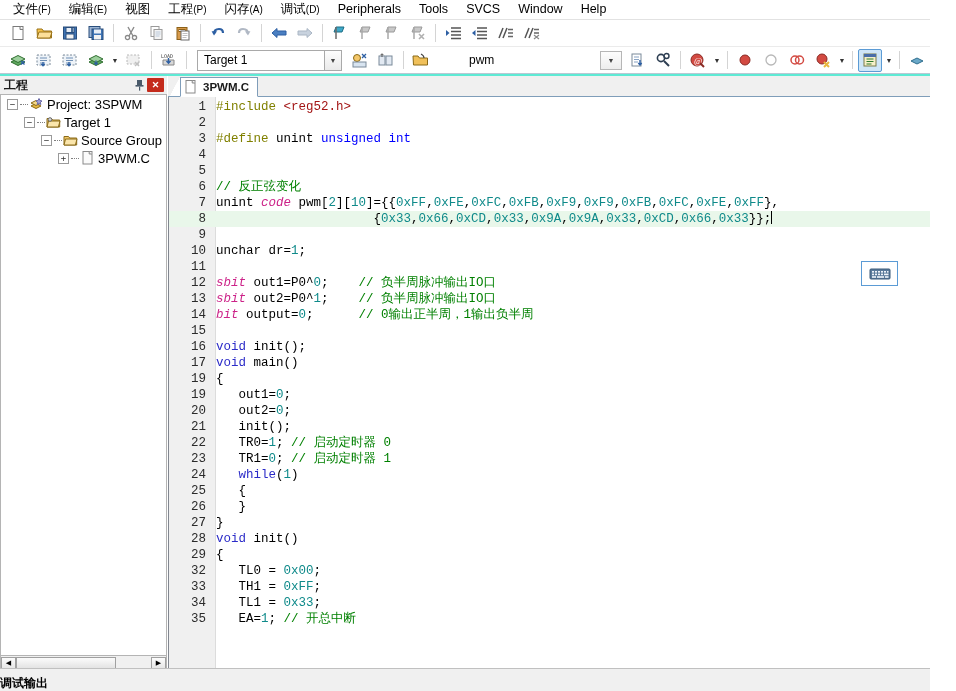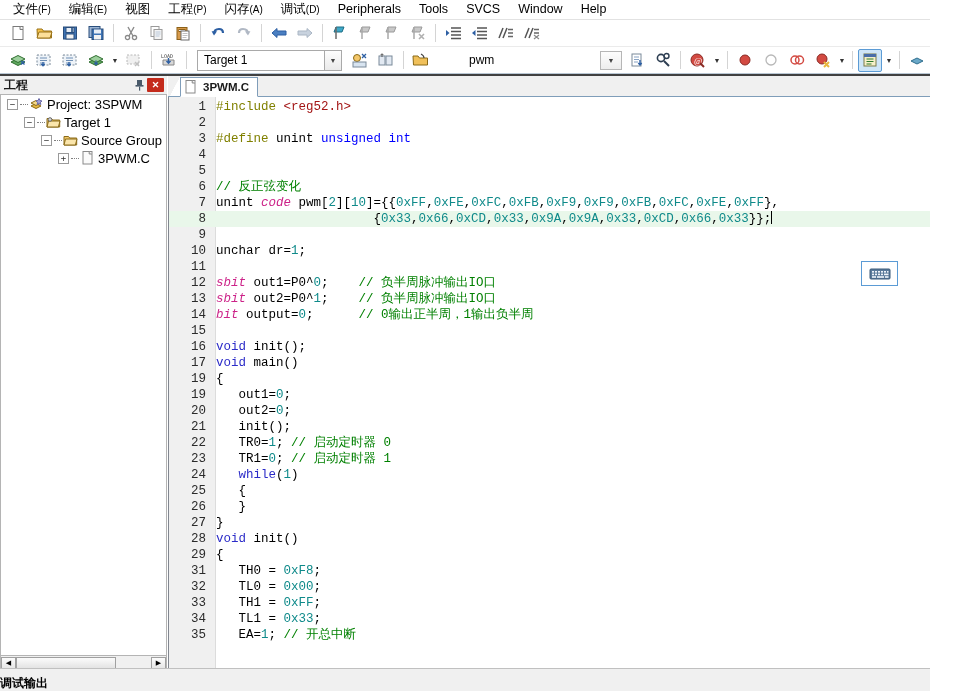--- a/index.html
+++ b/index.html
@@ -5,21 +5,21 @@
   * { box-sizing: border-box; }
   html, body {
     margin: 0; padding: 0;
     width: 956px; height: 691px;
     overflow: hidden;
     background: #ffffff;
     font-family: "Liberation Sans", sans-serif;
     font-size: 12px;
     color: #000;
   }
-  #app { width: 930px; height: 691px; position: relative; background: #404040; }
+  #app { width: 930px; height: 691px; position: relative; background: #5eead4; }
 
   
   .menubar {
     height: 20px; background: #ffffff;
     display: flex; align-items: center;
     padding-left: 4px;
     border-bottom: 1px solid #e2e2e2;
   }
   .menu-item {
     padding: 2px 9px 3px 9px;
@@ -642,21 +642,20 @@
             <div class="cline"><span class="lno">20</span><span class="ctext">   out2=<span class="num">0</span>;</span></div>
             <div class="cline"><span class="lno">21</span><span class="ctext">   init();</span></div>
             <div class="cline"><span class="lno">22</span><span class="ctext">   TR0=<span class="num">1</span>; <span class="cmt">// 启动定时器 0</span></span></div>
             <div class="cline"><span class="lno">23</span><span class="ctext">   TR1=<span class="num">0</span>; <span class="cmt">// 启动定时器 1</span></span></div>
             <div class="cline"><span class="lno">24</span><span class="ctext">   <span class="kw2">while</span>(<span class="num">1</span>)</span></div>
             <div class="cline"><span class="lno">25</span><span class="ctext">   {</span></div>
             <div class="cline"><span class="lno">26</span><span class="ctext">   }</span></div>
             <div class="cline"><span class="lno">27</span><span class="ctext">}</span></div>
             <div class="cline"><span class="lno">28</span><span class="ctext"><span class="kw2">void</span> init()</span></div>
             <div class="cline"><span class="lno">29</span><span class="ctext">{</span></div>
-            <div class="cline"><span class="lno">31</span><span class="ctext">   TH0 = <span class="hex">0xF8</span>;</span></div>
             <div class="cline"><span class="lno">32</span><span class="ctext">   TL0 = <span class="hex">0x00</span>;</span></div>
             <div class="cline"><span class="lno">33</span><span class="ctext">   TH1 = <span class="hex">0xFF</span>;</span></div>
             <div class="cline"><span class="lno">34</span><span class="ctext">   TL1 = <span class="hex">0x33</span>;</span></div>
             <div class="cline"><span class="lno">35</span><span class="ctext">   EA=<span class="num">1</span>; <span class="cmt">// 开总中断</span></span></div>
           </div>
         <div class="kbd-float">
           <svg width="22" height="14">
               <rect x="1" y="2" width="20" height="10" rx="1" fill="#5a7a9a" stroke="#3a5a7a"></rect>
               <g fill="#eef4fa">
                 <rect x="3" y="4" width="2" height="1.6"></rect>

